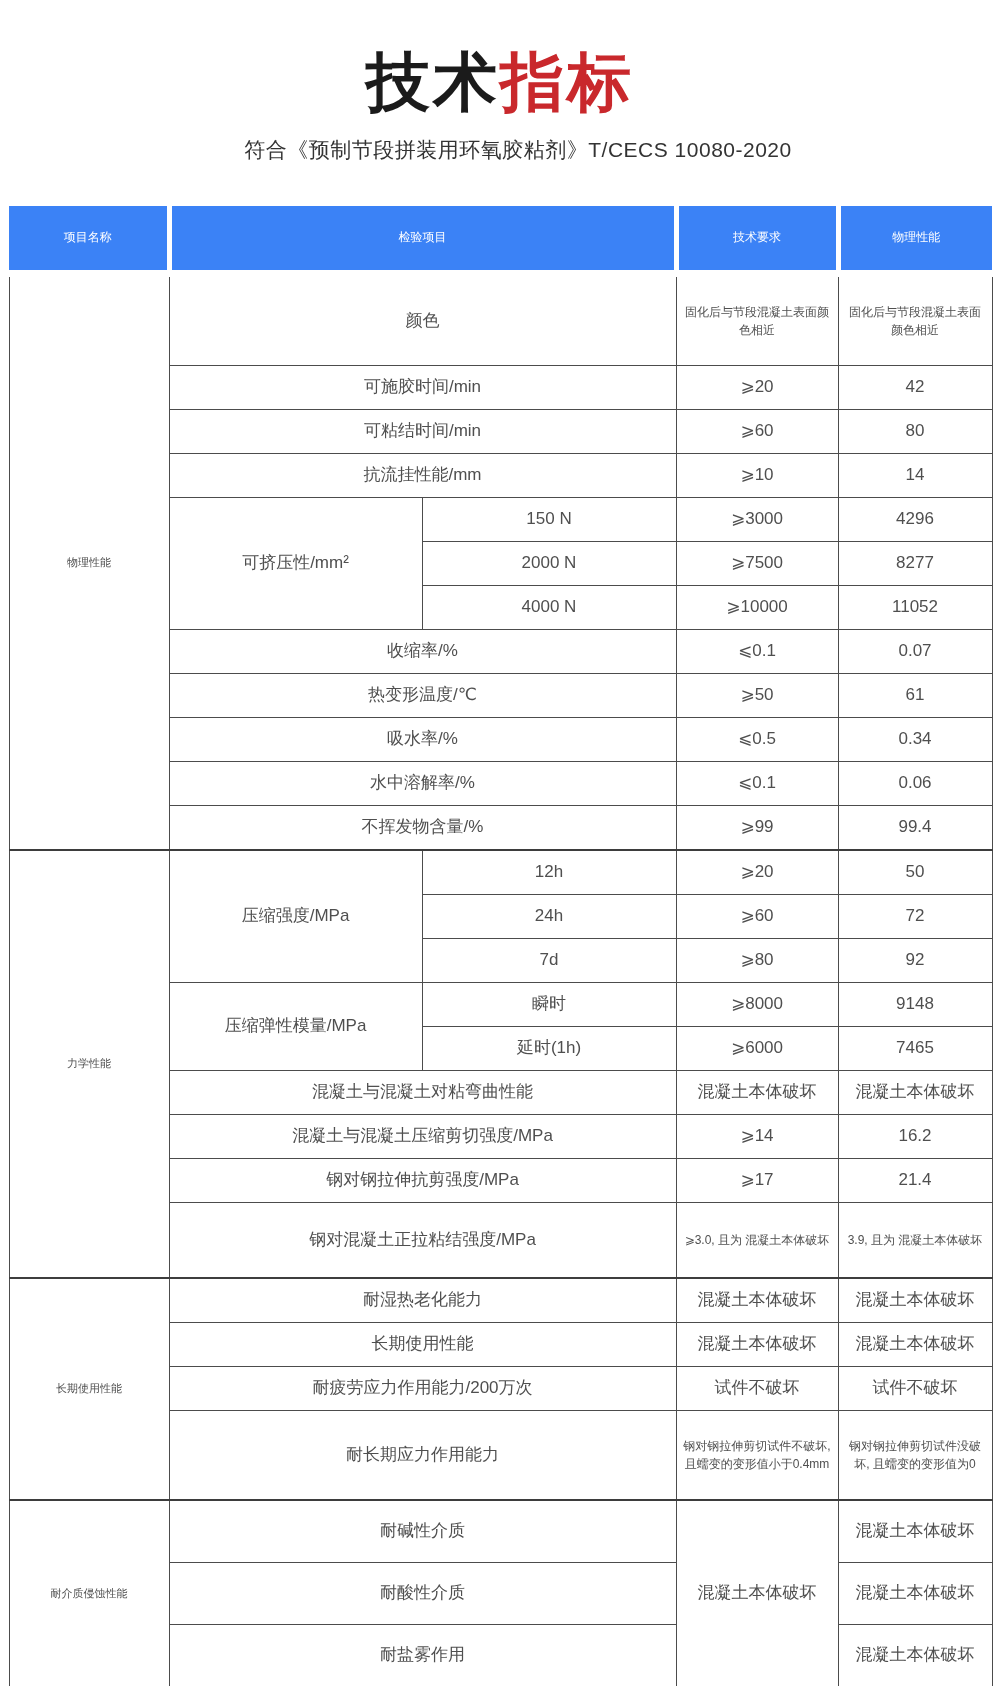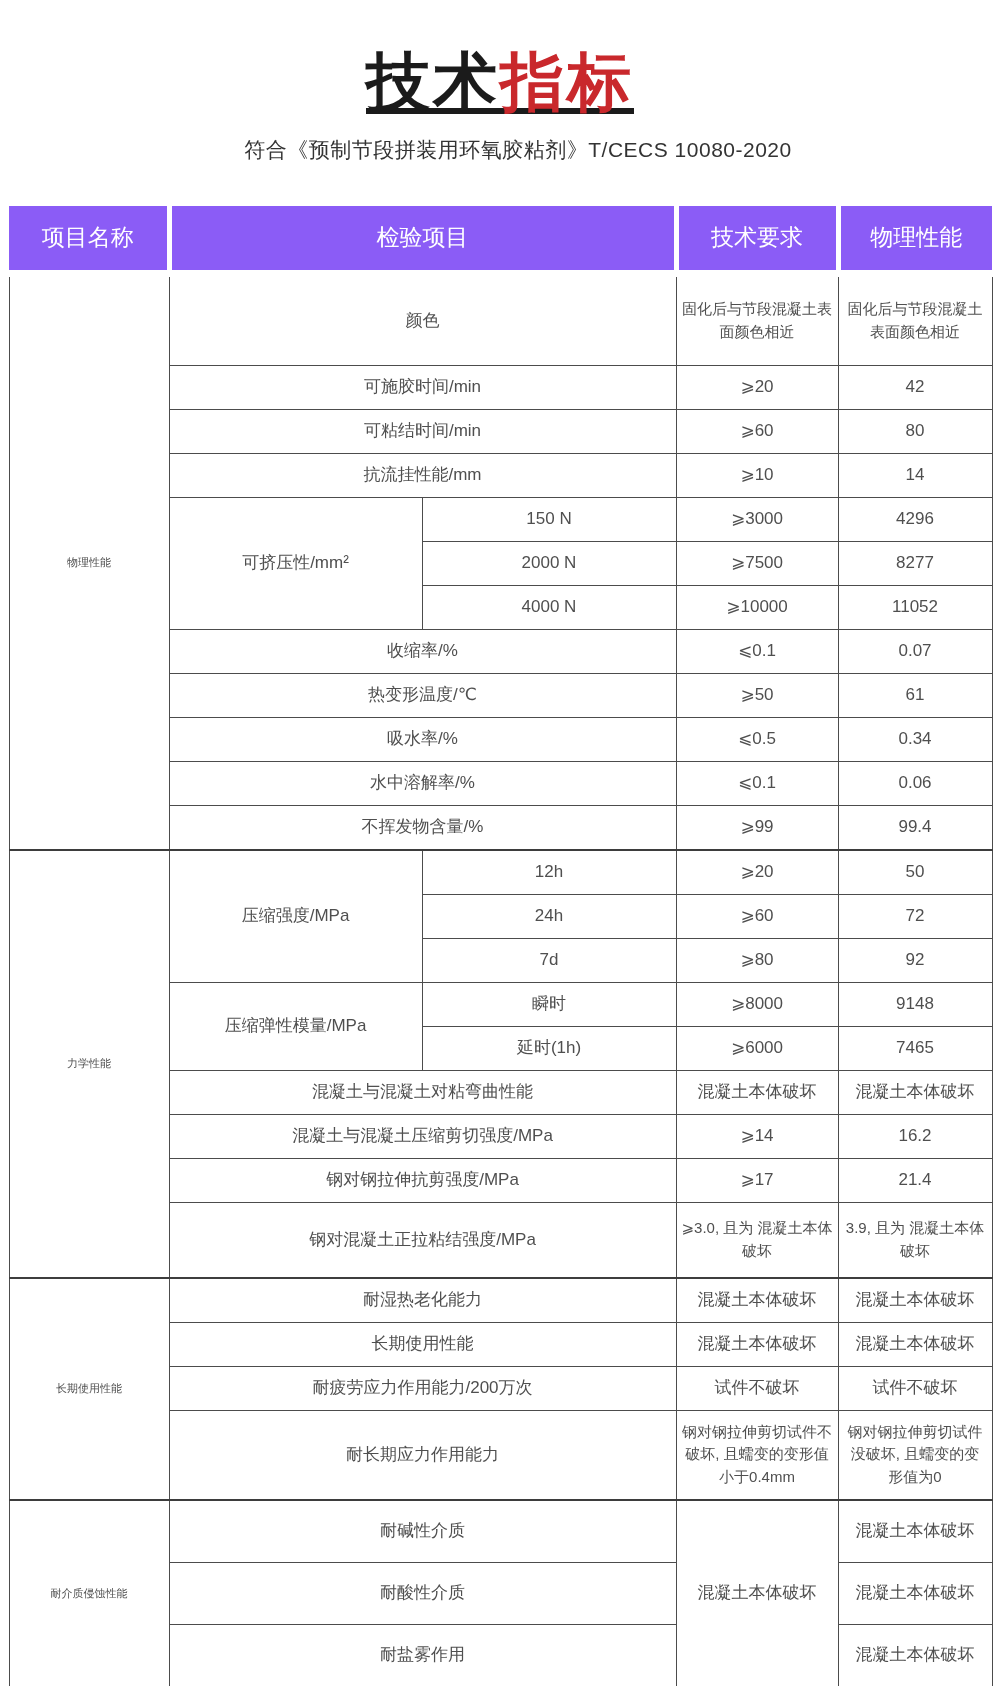--- a/index.html
+++ b/index.html
@@ -4,52 +4,52 @@
 <style>
   html,body { margin:0; padding:0; }
   body {
     width:1000px; min-height:1686px; background:#ffffff;
     font-family:"Liberation Sans","DejaVu Sans",sans-serif;
     color:#4f4f4f;
   }
   .title {
     text-align:center; padding-top:46px;
     font-size:64px; font-weight:900; color:#1b1b1b;
-    letter-spacing:3px; line-height:1.15;text-decoration:underline;
+    letter-spacing:3px; line-height:1.15;
   }
   .title .red { color:#c9282c; }
   .subtitle {
     text-align:center; margin-top:16px;
     font-size:21px; color:#333333; letter-spacing:0.5px;padding-left:36px;
   }
   .tbl-wrap { margin:42px auto 0; width:983px; }
   table { width:983px; border-collapse:collapse; table-layout:fixed; }
   col.c1 { width:160px; }
   col.c2a { width:253px; }
   col.c2b { width:254px; }
   col.c3 { width:162px; }
   col.c4 { width:154px; }
   th {
-    background:#8b5cf6; color:#ffffff; font-size:23px; font-weight:400;
+    background:#3b82f6; color:#ffffff; font-size:12px; font-weight:400;
     height:64px; border-right:5px solid #ffffff; border-bottom:7px solid #ffffff;
     padding:0;
   }
   th:last-child { border-right:none; }
   td {
     border:1px solid #4c4c4c; font-size:17px; color:#4f4f4f;
     text-align:center; vertical-align:middle;
     height:39px; padding:2px 5px; line-height:1.5;
     overflow-wrap:break-word;
   }
   tbody tr:first-child td { border-top:2px solid #3d3d3d; }
   td.cat { font-size:11px;margin-left:40px; }
   td.h84 { height:84px; }
   td.h70 { height:70px; }
   td.h57 { height:57px; }
-  td.small { font-size:15px; line-height:1.5; }
+  td.small { font-size:12px; line-height:1.5; }
 </style>
 </head>
 <body>
 
 <div class="title"><span>技术</span><span class="red">指标</span></div>
 
 <div class="subtitle">符合《预制节段拼装用环氧胶粘剂》T/CECS 10080-2020</div>
 
 <div class="tbl-wrap">
 <table>

